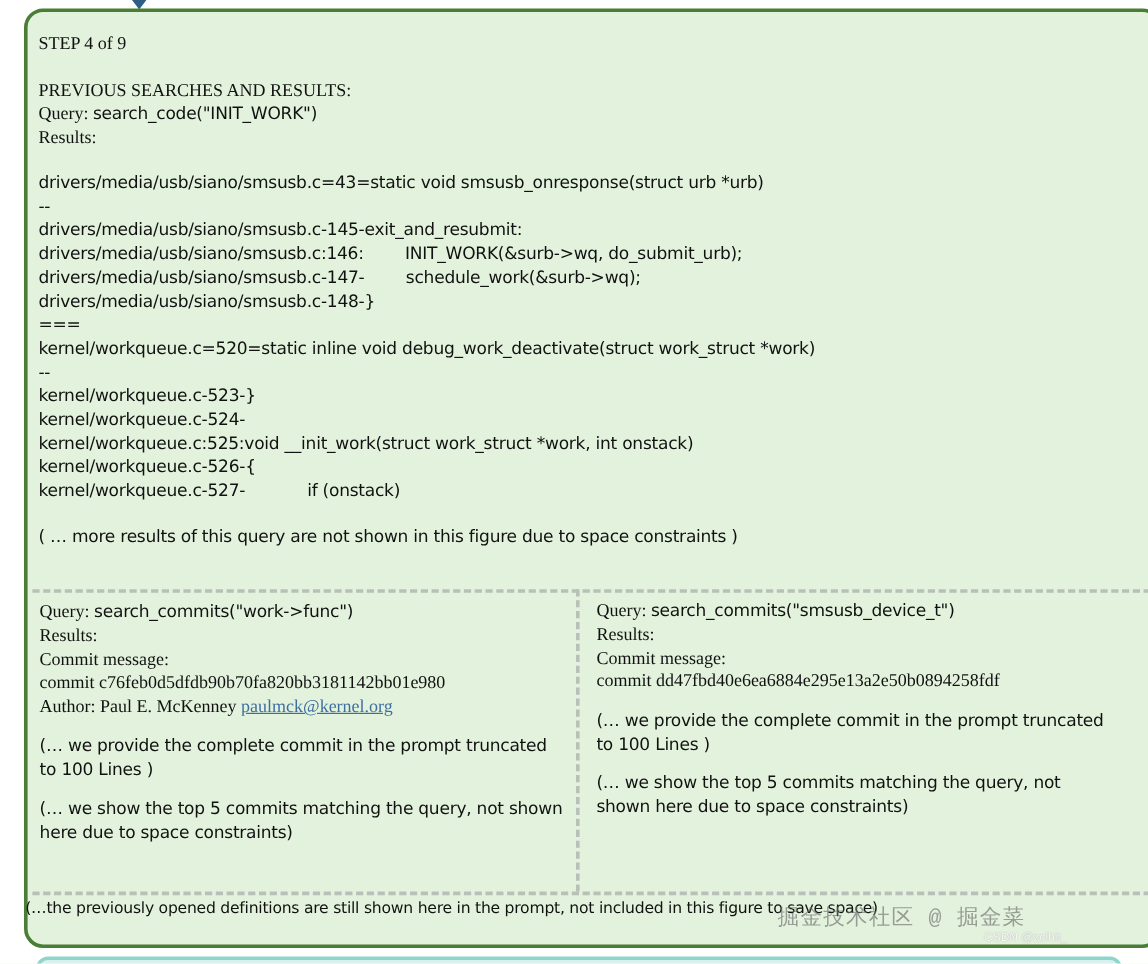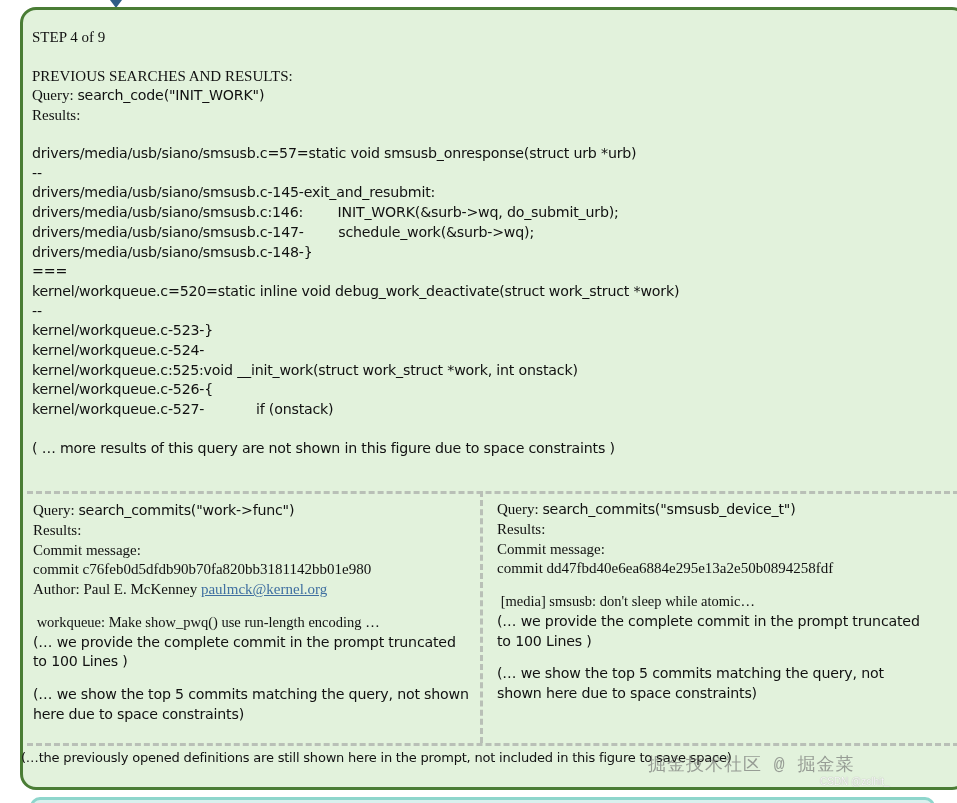--- a/index.html
+++ b/index.html
@@ -62,21 +62,21 @@
 
 <div class="step-box">
 
   <div class="top-area">
     <div class="serif line-serif">STEP 4 of 9</div>
     <div class="gap"></div>
     <div class="serif line-serif">PREVIOUS SEARCHES AND RESULTS:</div>
     <div class="serif line-serif"><span>Query:</span> <span class="inline-code">search_code("INIT_WORK")</span></div>
     <div class="serif line-serif">Results:</div>
     <div class="gap"></div>
-    <div class="comic line-code">drivers/media/usb/siano/smsusb.c=57=static void smsusb_onresponse(struct urb *urb)</div>
+    <div class="comic line-code">drivers/media/usb/siano/smsusb.c=43=static void smsusb_onresponse(struct urb *urb)</div>
     <div class="comic line-code">--</div>
     <div class="comic line-code">drivers/media/usb/siano/smsusb.c-145-exit_and_resubmit:</div>
     <div class="comic line-code">drivers/media/usb/siano/smsusb.c:146:        INIT_WORK(&amp;surb-&gt;wq, do_submit_urb);</div>
     <div class="comic line-code">drivers/media/usb/siano/smsusb.c-147-        schedule_work(&amp;surb-&gt;wq);</div>
     <div class="comic line-code">drivers/media/usb/siano/smsusb.c-148-}</div>
     <div class="comic line-code">===</div>
     <div class="comic line-code">kernel/workqueue.c=520=static inline void debug_work_deactivate(struct work_struct *work)</div>
     <div class="comic line-code">--</div>
     <div class="comic line-code">kernel/workqueue.c-523-}</div>
     <div class="comic line-code">kernel/workqueue.c-524-</div>
@@ -90,33 +90,31 @@
   <div class="dash-h" style="left:4px; right:6px; top:481px;"></div>
   <div class="dash-v" style="left:457px; top:481px; height:252px;"></div>
 
   <div class="col" style="left:10px; top:491px; width:440px;">
     <div class="serif line-serif"><span>Query:</span> <span class="inline-code">search_commits("work-&gt;func")</span></div>
     <div class="serif line-serif">Results:</div>
     <div class="serif line-serif">Commit message:</div>
     <div class="serif line-serif">commit c76feb0d5dfdb90b70fa820bb3181142bb01e980</div>
     <div class="serif line-serif"><span>Author: Paul E. McKenney</span> <span class="link">paulmck@kernel.org</span></div>
     <div class="gap-sm"></div>
-    <div class="serif line-serif" style="font-size:14.5px;"> workqueue: Make show_pwq() use run-length encoding …</div>
     <div class="comic line-code">(… we provide the complete commit in the prompt truncated to 100 Lines )</div>
     <div class="gap-sm"></div>
     <div class="comic line-code">(… we show the top 5 commits matching the query, not shown here due to space constraints)</div>
   </div>
 
   <div class="col" style="left:474px; top:490px; width:430px;">
     <div class="serif line-serif"><span>Query:</span> <span class="inline-code">search_commits("smsusb_device_t")</span></div>
     <div class="serif line-serif">Results:</div>
     <div class="serif line-serif">Commit message:</div>
     <div class="serif line-serif">commit dd47fbd40e6ea6884e295e13a2e50b0894258fdf</div>
     <div class="gap-sm"></div>
-    <div class="serif line-serif" style="font-size:14.5px;"> [media] smsusb: don't sleep while atomic…</div>
     <div class="comic line-code">(… we provide the complete commit in the prompt truncated to 100 Lines )</div>
     <div class="gap-sm"></div>
     <div class="comic line-code">(… we show the top 5 commits matching the query, not shown here due to space constraints)</div>
   </div>
 
   <div class="dash-h" style="left:4px; right:6px; top:733px;"></div>
 </div>
 
 <div class="comic footer-note">(…the previously opened definitions are still shown here in the prompt, not included in this figure to save space)</div>
 

